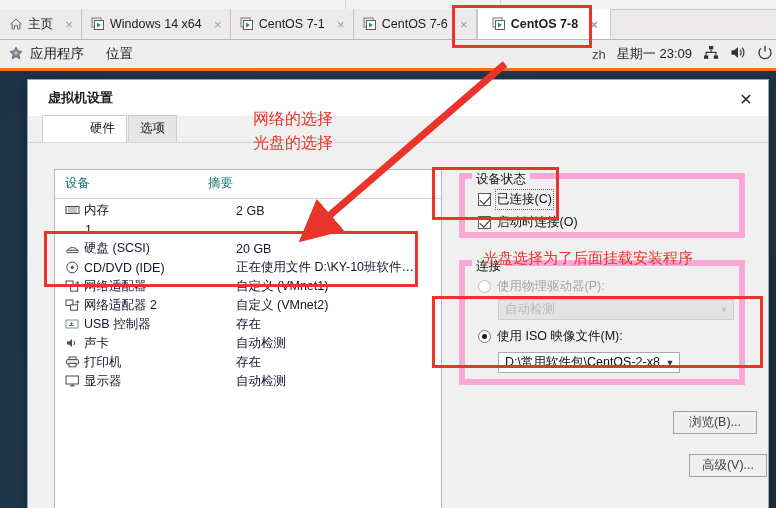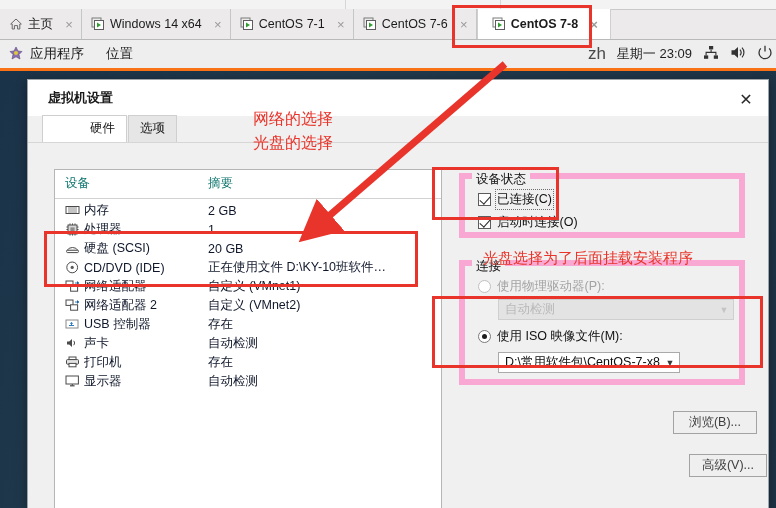--- a/index.html
+++ b/index.html
@@ -71,21 +71,21 @@
   }
   .gicon {
     width: 16px; height: 16px; margin-left: 8px; margin-right: 6px;
     display:inline-block;
   }
   #gnomepanel .gitem { margin-right: 22px; }
   .gright {
     margin-left: auto; display: flex; align-items: center;
     gap: 11px; padding-right: 4px; font-size: 13px;
   }
-  .gright .im { color: #4a4a4a; font-size: 17px; }
+  .gright .im { color: #4a4a4a; font-size: 13px; }
 
   
   #desktop {
     position: absolute; left: 0; top: 71px; width: 776px; height: 437px;
     background: linear-gradient(115deg, #1b3348 0%, #21394c 35%, #1d3245 100%);
   }
 
   
   #dialog {
     position: absolute; left: 27px; top: 79px; width: 742px; height: 429px;
@@ -139,21 +139,21 @@
     padding: 5px 0 6px 0;
     border-bottom: 1px solid #d2d2d2;
   }
   #devhead .c1 { width: 151px; padding-left: 10px; }
   #devhead .c2 { padding-left: 2px; }
   .devrow {
     display: flex; align-items: center;
     font-size: 12.5px; color: #0f172a; height: 19px;
   }
   .devrow .c1 { width: 151px; padding-left: 10px; display:flex; align-items:center; }
-  .devrow .c2 { padding-left: 2px; white-space: nowrap; }
+  .devrow .c2 { padding-left: 2px; white-space: nowrap; margin-left: 28px; }
   .devrow .dico {
     width: 15px; height: 13px; margin-right: 4px; flex: 0 0 auto;
     display: inline-block;
   }
   .devrow .nm { }
   #devlist-inner { padding-top: 2px; }
 
   
   .group {
     position: absolute;
@@ -365,31 +365,20 @@
                 <rect x="1" y="2.5" width="13" height="7" fill="#fff" stroke="#4a4a4a" stroke-width="1"></rect>
                 <path d="M3 4 H12 M3 6 H12 M3 8 H12" stroke="#6b6b6b" stroke-width=".8"></path>
               </svg>
             </span>
             <span class="nm">内存</span>
           </div>
           <div class="c2">2 GB</div>
         </div>
 
         <div class="devrow">
-          <div class="c1">
-            <span class="dico">
-              <svg width="15" height="13" viewBox="0 0 15 13">
-                <rect x="3" y="2" width="9" height="9" fill="#d8d8d8" stroke="#4a4a4a" stroke-width="1"></rect>
-                <rect x="5.4" y="4.4" width="4.2" height="4.2" fill="#8c8c8c"></rect>
-                <path d="M5 2 V0.4 M7.5 2 V0.4 M10 2 V0.4 M5 11 V12.6 M7.5 11 V12.6 M10 11 V12.6
-                         M3 4 H1.4 M3 6.5 H1.4 M3 9 H1.4 M12 4 H13.6 M12 6.5 H13.6 M12 9 H13.6" stroke="#4a4a4a" stroke-width=".9"></path>
-              </svg>
-            </span>
-            <span class="nm">处理器</span>
-          </div>
           <div class="c2">1</div>
         </div>
 
         <div class="devrow">
           <div class="c1">
             <span class="dico">
               <svg width="15" height="12" viewBox="0 0 15 12">
                 <path d="M2 8.5 A6 5 0 0 1 13 8.5 Z" fill="#fff" stroke="#4a4a4a" stroke-width="1"></path>
                 <rect x="1.6" y="8.2" width="11.8" height="2.4" rx="1" fill="#fff" stroke="#4a4a4a" stroke-width="1"></rect>
               </svg>
@@ -521,21 +510,21 @@
         <span class="cv">自动检测</span>
         <span class="carrow">▼</span>
       </div>
 
       <div class="radline" style="position:absolute;left:13px;top:62px;">
         <span class="radio on"></span>
         <span>使用 ISO 映像文件(M):</span>
       </div>
 
       <div class="combo" style="position:absolute;left:33px;top:86px;width:182px;">
-        <span class="cv">D:\常用软件包\CentOS-7-x8</span>
+        <span class="cv">D:\常用软件包\CentOS-2-x8</span>
         <span class="carrow">▼</span>
       </div>
     </div>
 
     <div class="btn" id="btn-browse">浏览(B)...</div>
     <div class="btn" id="btn-adv">高级(V)...</div>
 
   </div>
 
   <div class="redbox" style="left:44px;top:231px;width:374px;height:56px;"></div>

